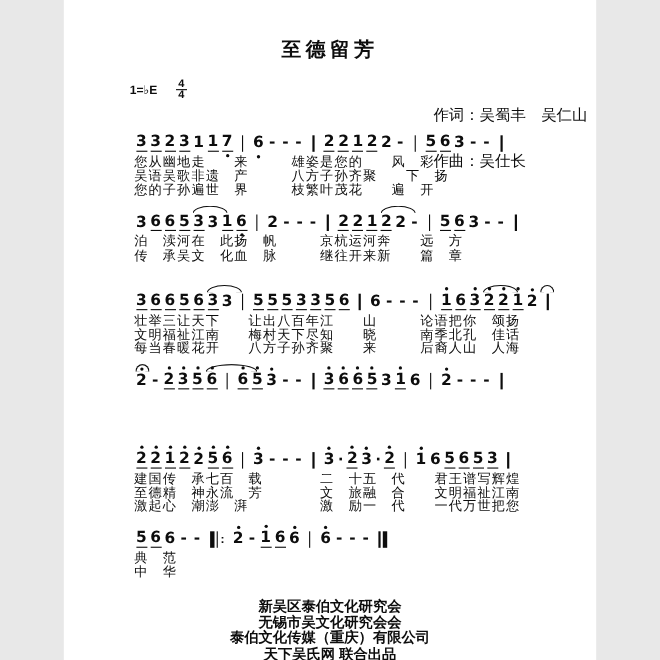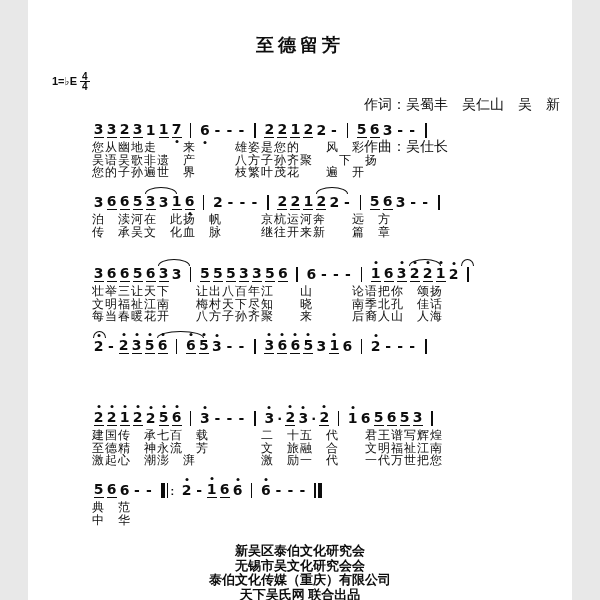--- a/index.html
+++ b/index.html
@@ -1,20 +1,20 @@
 <!DOCTYPE html>
 <html><head>
 <meta charset="utf-8">
 <style>
   html,body{margin:0;padding:0;background:#e8e8e8;}
-  .page{position:relative;width:544px;height:600px;background:#ffffff;margin:0 auto;
+  .page{position:relative;width:484px;height:600px;background:#ffffff;margin:0 auto;
         font-family:"Liberation Sans","DejaVu Sans",sans-serif;color:#0d0d0d;overflow:hidden;}
   .title{position:absolute;top:33px;left:0;width:100%;text-align:center;
          font-size:18px;font-weight:600;letter-spacing:4px;}
-  .keysig{position:absolute;left:24px;top:72px;display:flex;align-items:center;gap:3px;
+  .keysig{position:absolute;left:60px;top:72px;display:flex;align-items:center;gap:17px;
           font-size:11px;font-weight:bold;}
   .frac{display:inline-flex;flex-direction:column;align-items:center;line-height:9px;font-size:10px;}
   .frac .top{border-bottom:1px solid #0d0d0d;padding:0 2px;}
   .credits{position:absolute;left:336px;top:69px;font-size:14px;line-height:14px;white-space:pre;}
   .score{position:absolute;left:64px;top:116px;width:505px;}
   .score-line{height:58px;margin-bottom:14px;}
   .notes-row{display:flex;align-items:flex-end;height:22px;position:relative;}
   .n{position:relative;display:inline-block;min-width:10px;text-align:center;
      font-weight:700;font-size:14px;line-height:15px;margin:0 1.5px;
      font-family:"DejaVu Sans","Liberation Sans",sans-serif;}

